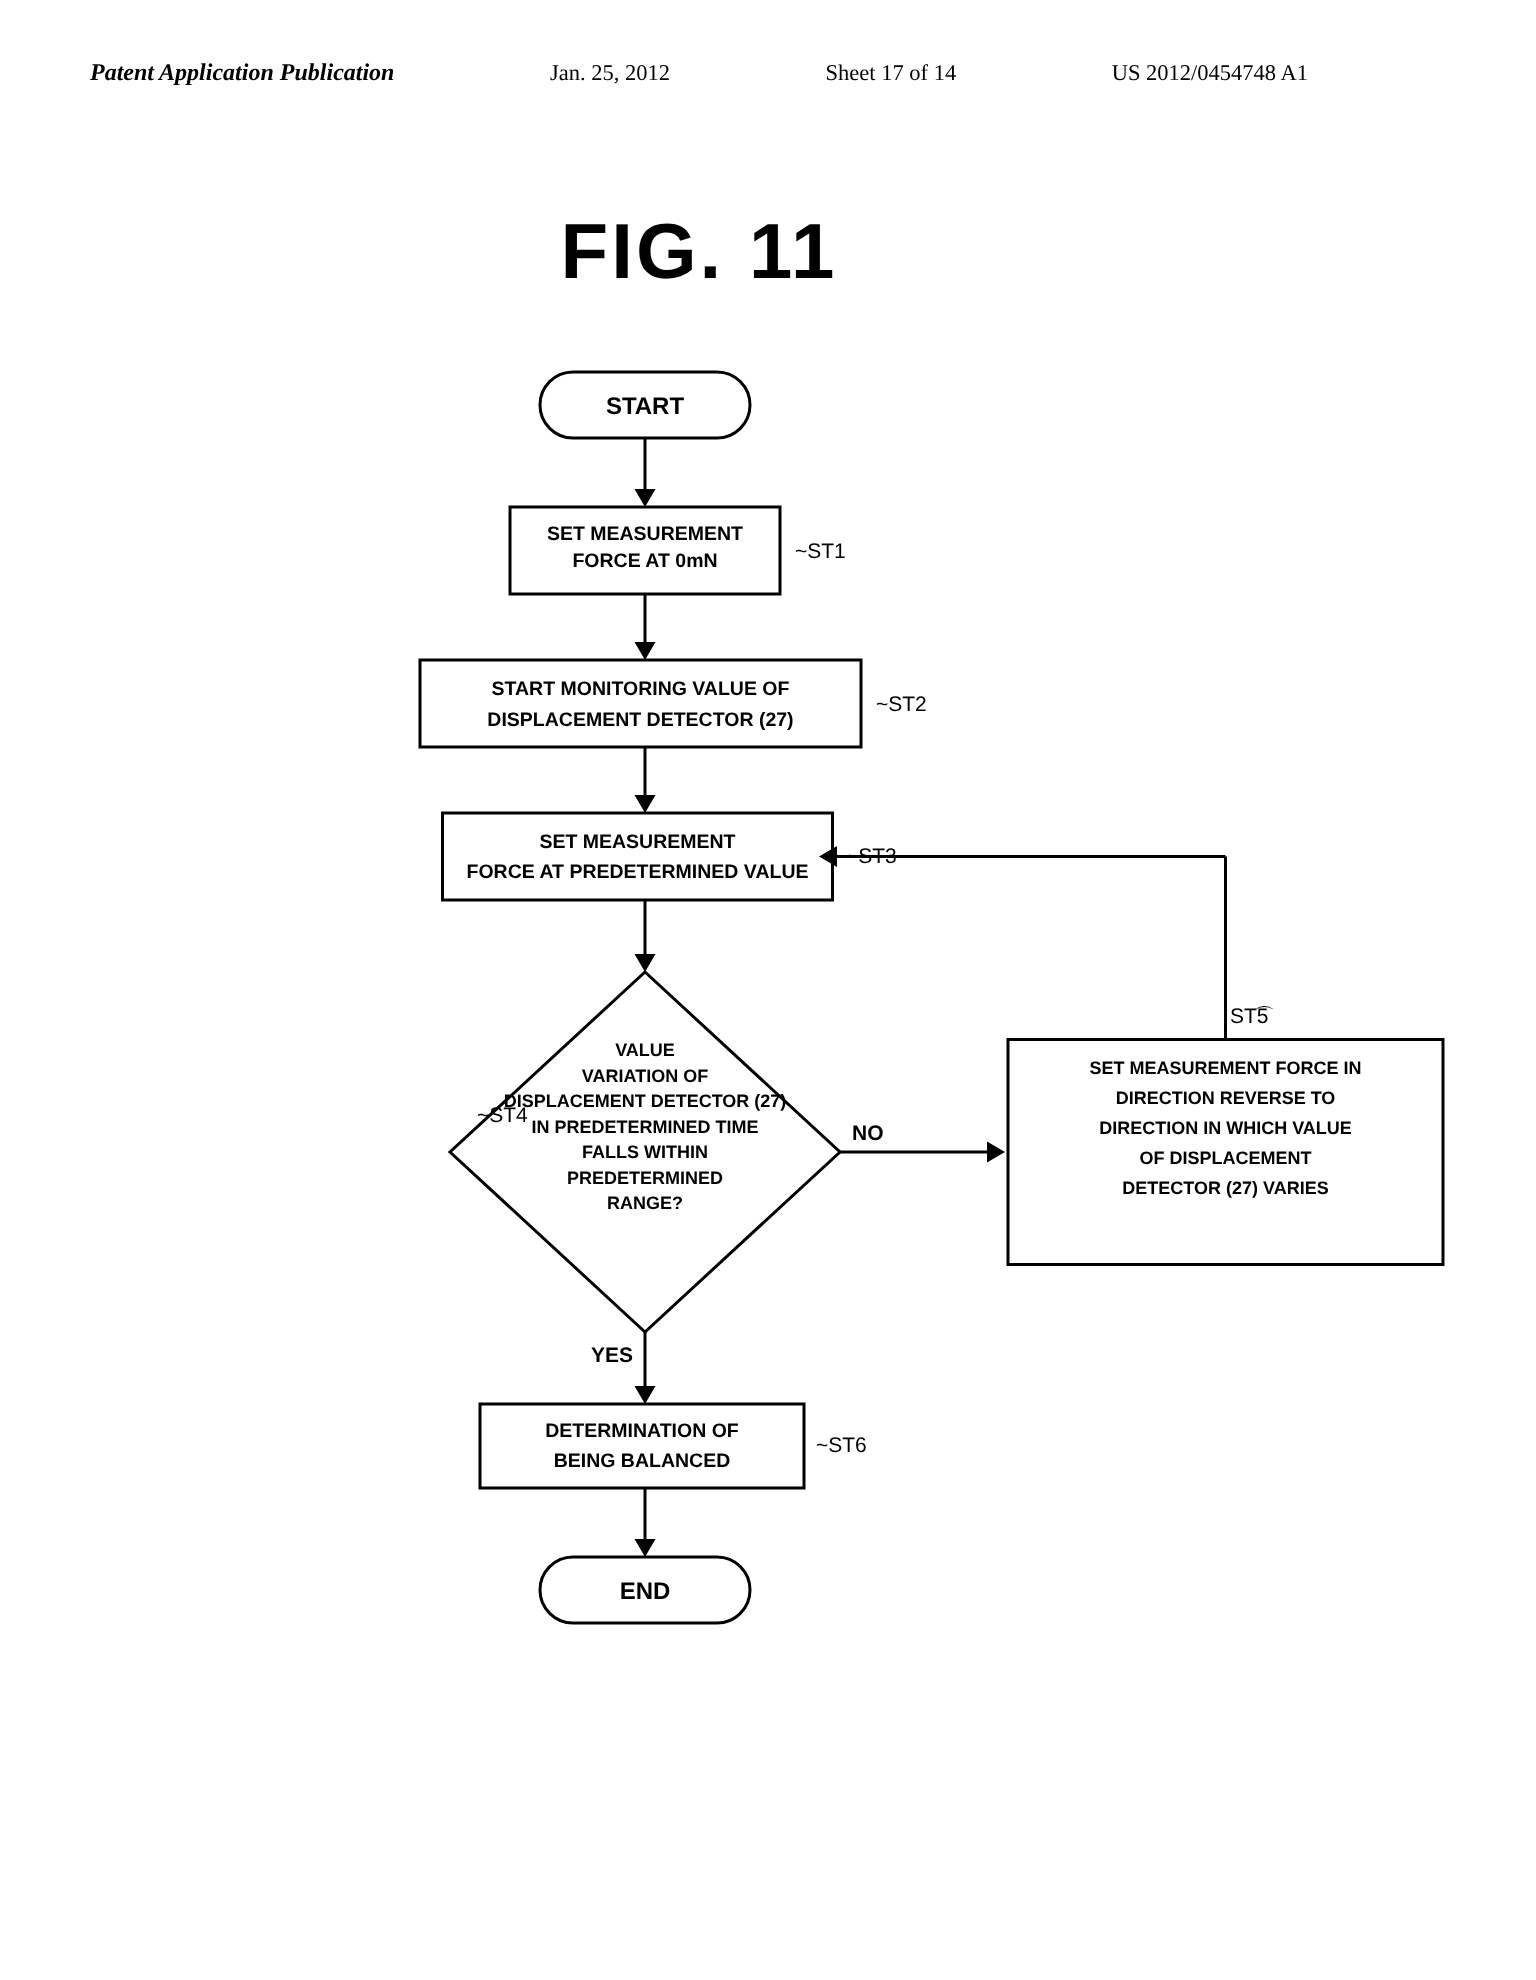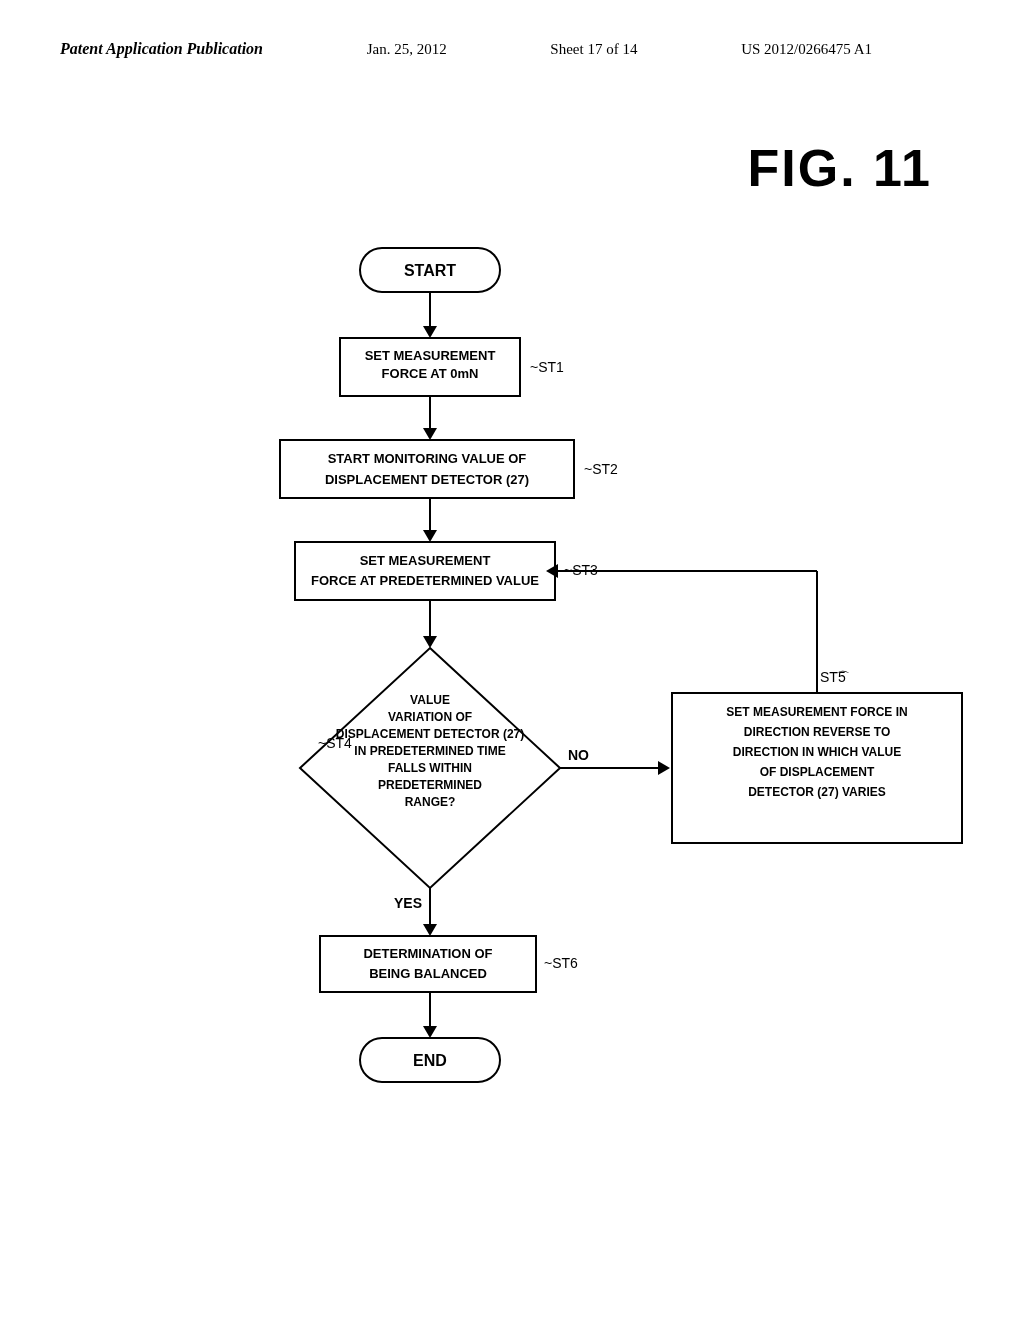--- a/index.html
+++ b/index.html
@@ -33,39 +33,39 @@
     }
     .header-center {
       font-size: 15px;
     }
     .header-right {
       font-size: 15px;
     }
 
     
     .figure-title {
-      text-align: right;
+      text-align: center;
       font-size: 52px;
       font-weight: bold;
       letter-spacing: 2px;
       margin-top: 80px;
       margin-bottom: 40px;
       font-family: Arial, sans-serif;
     }
   </style>
 </head>
 <body>
 
 <div class="page">
 
   <div class="header">
     <span class="header-left">Patent Application Publication</span>
     <span class="header-center">Jan. 25, 2012</span>
     <span class="header-center">Sheet 17 of 14</span>
-    <span class="header-right">US 2012/0266475 A1</span>
+    <span class="header-right">US 2012/0454748 A1</span>
   </div>
 
   <div class="figure-title">FIG. 11</div>
 
   <div style="position: relative; width: 1024px; height: 900px; margin: 0 auto; text-align: right;">
     <svg width="1024" height="900" style="position:absolute;top:0;left:0;">
 
       <rect x="360" y="10" width="140" height="44" rx="22" ry="22" fill="white" stroke="black" stroke-width="2"></rect>
       <text x="430" y="38" text-anchor="middle" font-family="Arial,sans-serif" font-size="16" font-weight="bold">START</text>
 

